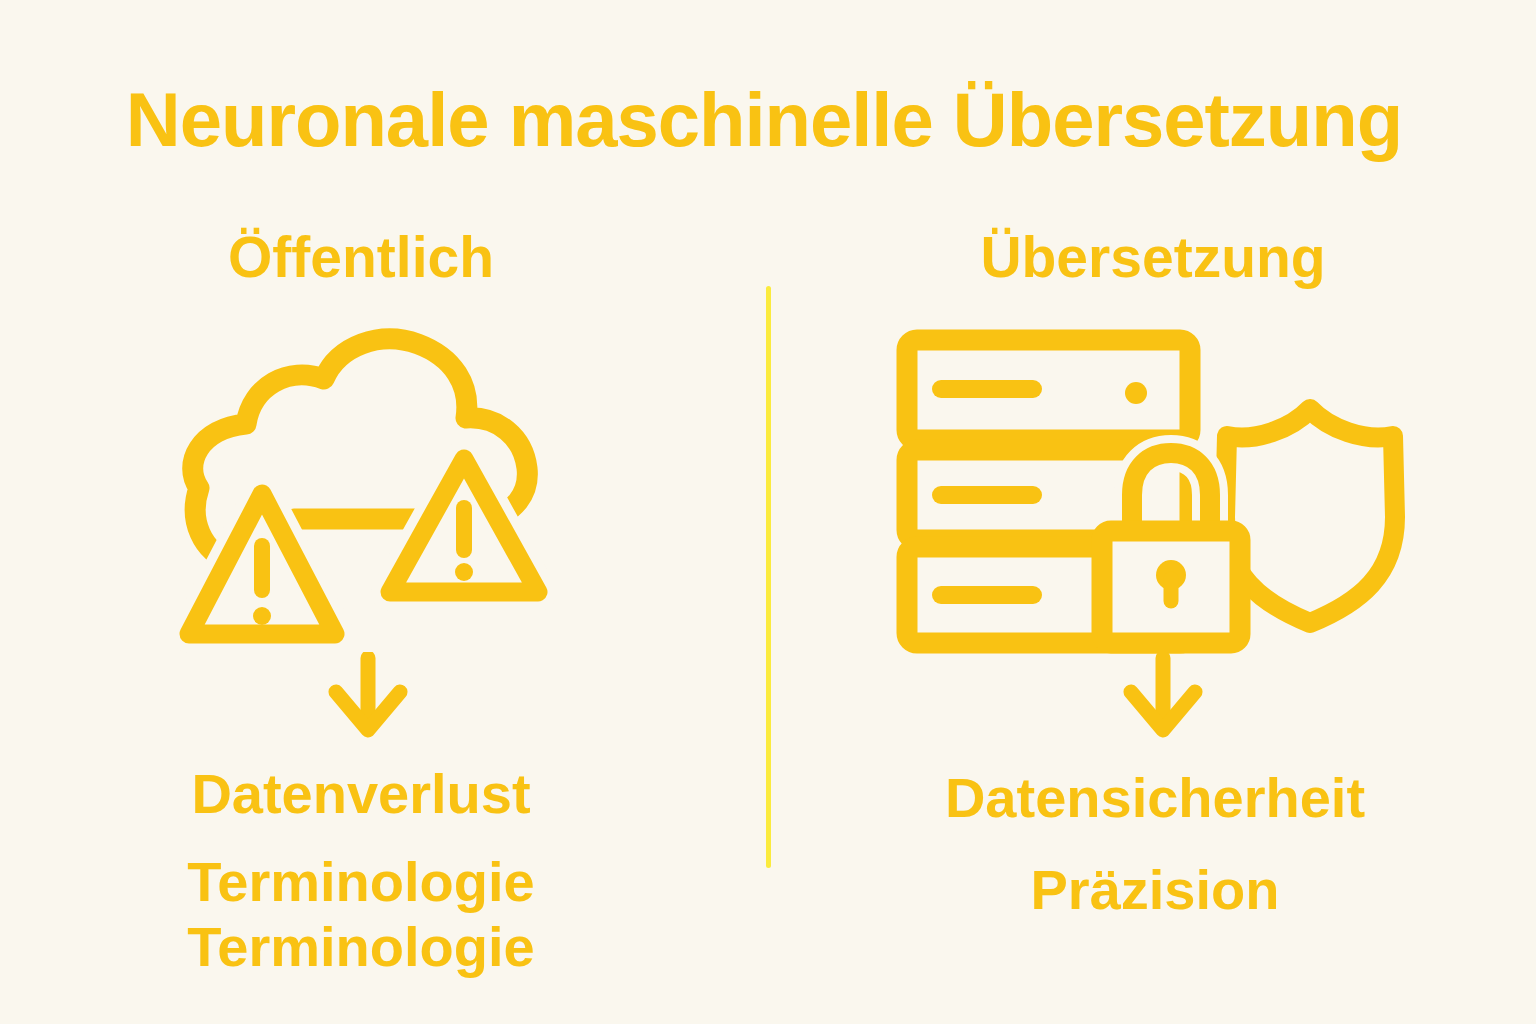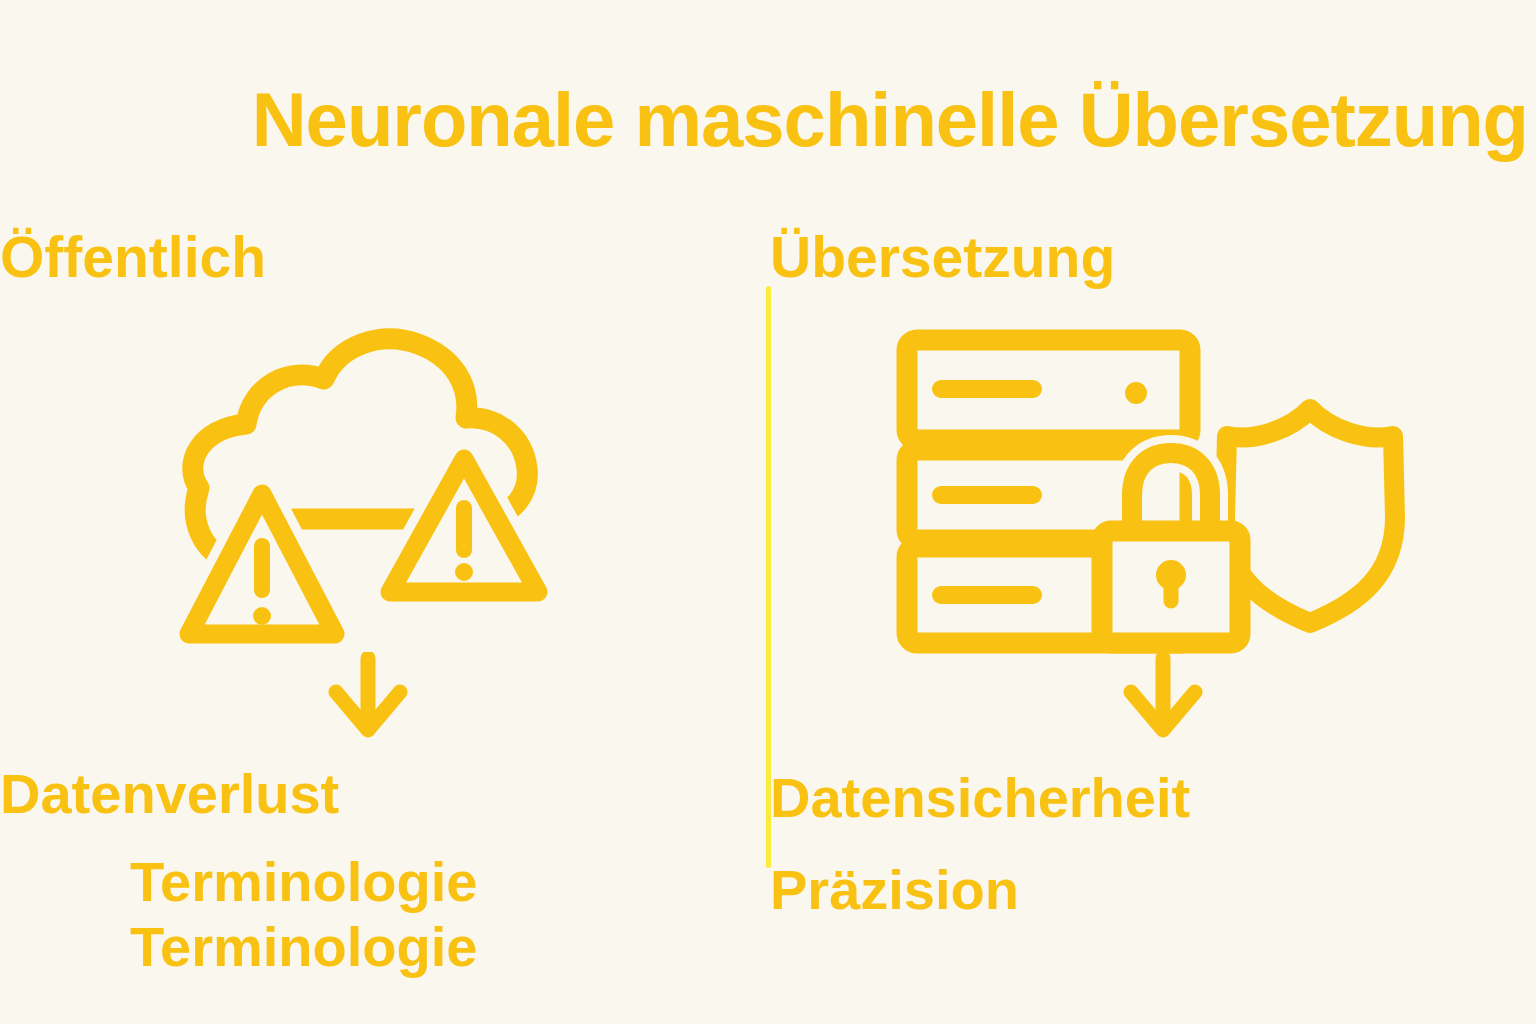--- a/index.html
+++ b/index.html
@@ -4,41 +4,41 @@
 <style>
   html, body { margin:0; padding:0; background:#FAF7EE; }
   .canvas {
     position:relative; width:1536px; height:1024px;
     background:#FAF7EE; overflow:hidden;
     font-family:"Liberation Sans", sans-serif;
     color:#F9C213;
   }
   .title {
     position:absolute; top:76px; left:0; width:1528px;
-    text-align:right; font-size:76px; font-weight:bold;
+    text-align:center; font-size:76px; font-weight:bold;
     letter-spacing:-1px; margin:0;
   }
   .col-header {
     position:absolute; top:224px; margin:0;
-    font-size:57px; font-weight:bold; 
+    font-size:57px; font-weight:bold; text-align:center;
   }
   .hdr-left  { left:0;    width:722px; }
   .hdr-right { left:770px; width:766px; }
   .divider {
     position:absolute; left:766px; top:286px;
     width:5px; height:582px; background:#FBEB3D; border-radius:3px;
   }
   .icon-svg { position:absolute; }
   .cloud-pos  { left:172px;  top:322px; }
   .server-pos { left:893px;  top:327px; }
   .arrow-left-pos  { left:326px;  top:652px; }
   .arrow-right-pos { left:1121px; top:652px; }
   .label {
     position:absolute; margin:0;
-    font-size:56px; font-weight:bold; text-align:left; line-height:1.16;
+    font-size:56px; font-weight:bold; text-align:center; line-height:1.16;
   }
   .lbl-datenverlust    { left:0;    width:722px; top:762px; }
   .lbl-terminologie    { left:130px; width:462px; top:850px; }
   .lbl-datensicherheit { left:770px; width:770px; top:766px; }
   .lbl-praezision      { left:770px; width:770px; top:858px; }
 
   .stroke { stroke:#F9C213; fill:none; stroke-linecap:round; stroke-linejoin:round; }
   .bgfill { fill:#FAF7EE; }
   .halo   { stroke:#FAF7EE; fill:none; stroke-linecap:round; stroke-linejoin:round; }
   .golddot { fill:#F9C213; }

